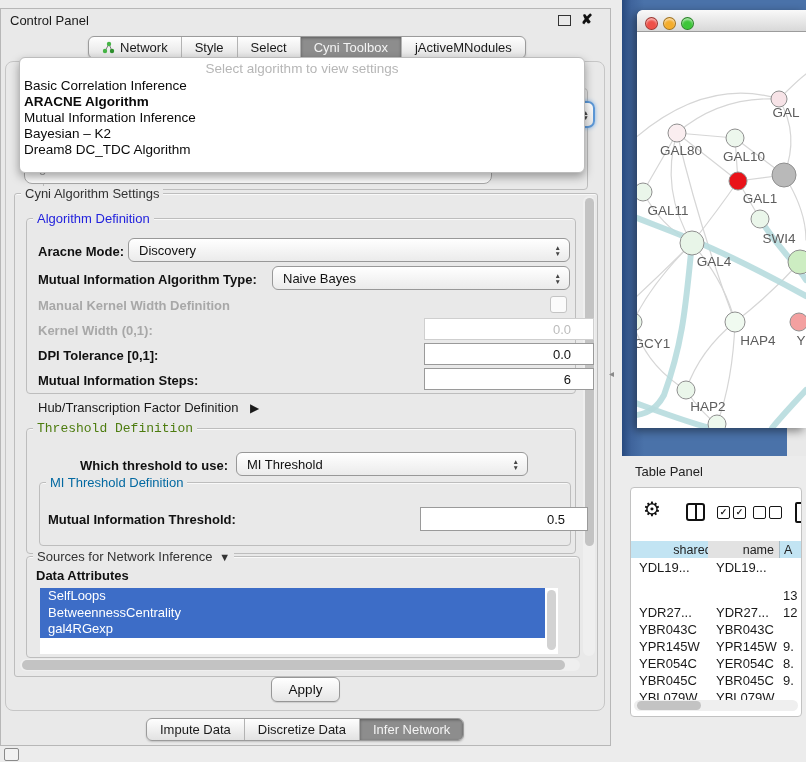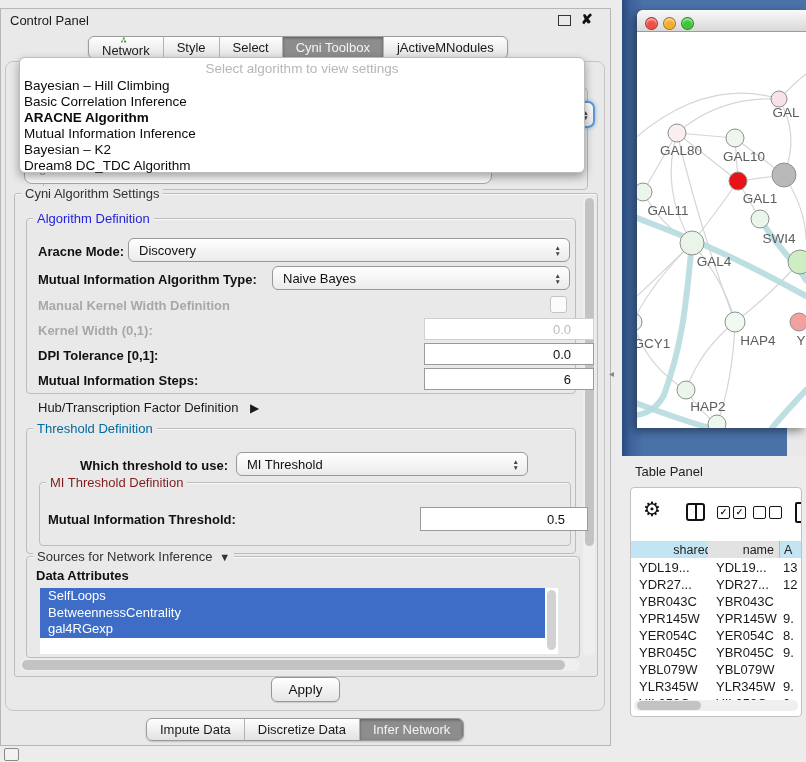--- a/index.html
+++ b/index.html
@@ -23,21 +23,21 @@
   .spin::before{content:"▲";display:block;}
   .spin::after{content:"▼";display:block;}
   .chk{position:absolute;width:15px;height:15px;border:1px solid #c4c4c4;border-radius:3px;background:#fbfbfb;}
   .sb-thumb{position:absolute;background:#c3c3c3;border-radius:5px;}
   .sb-track{position:absolute;background:#efefef;border-radius:6px;}
 
   
   .segwrap{position:absolute;display:flex;border:1px solid #9b9b9b;border-radius:6px;overflow:hidden;
            background:linear-gradient(#fefefe,#e2e2e2);box-shadow:0 1px 2px rgba(0,0,0,.18);}
   .seg{font-size:13px;color:#1a1a1a;display:flex;align-items:center;justify-content:center;
-       padding:0 13px;border-left:1px solid #b3b3b3;height:21px;white-space:nowrap;flex-direction:column;}
+       padding:0 13px;border-left:1px solid #b3b3b3;height:21px;white-space:nowrap;}
   .seg:first-child{border-left:none;}
   .seg.sel{background:#8d8d8d;color:#f4f4f4;box-shadow:inset 0 1px 3px rgba(0,0,0,.35);}
 
   
   .ov{position:absolute;left:19px;top:57px;width:566px;height:116px;background:#fff;border:1px solid #bcbcbc;
       border-radius:6px;box-shadow:0 4px 10px rgba(0,0,0,.35);z-index:6;padding-top:3px;box-sizing:border-box;}
   .ov-prompt{text-align:center;color:#b6b6b6;font-size:13.5px;height:17px;line-height:15px;}
   .ov-item{font-size:13.5px;color:#0a0a0a;padding-left:4px;height:16.1px;line-height:16.1px;white-space:nowrap;}
   .ov-item.sel{font-weight:bold;}
 
@@ -115,21 +115,20 @@
   <div class="abs" style="left:24px;top:152px;width:468px;height:32px;border:1px solid #a8a8a8;border-radius:8px;background:#fcfcfc;
               font-size:13px;color:#9a9a9a;line-height:30px;padding-left:14px;box-sizing:border-box;overflow:hidden;"><span>gal-filtered sif default node</span></div>
   <div class="abs" style="left:573px;top:101px;width:22px;height:27px;border:2px solid #5b97d6;border-radius:7px;
               box-shadow:0 0 4px #7ab0e8;background:linear-gradient(#fff,#e8e8e8);box-sizing:border-box;">
     <span class="spin" style="right:4px;"></span>
   </div>
 
   <div class="ov">
     <div class="ov-prompt">Select algorithm to view settings</div>
     <div id="dropdown-items">
-        <div class="ov-item">Bayesian – Hill Climbing</div>
         <div class="ov-item">Basic Correlation Inference</div>
         <div class="ov-item sel">ARACNE Algorithm</div>
         <div class="ov-item">Mutual Information Inference</div>
         <div class="ov-item">Bayesian – K2</div>
         <div class="ov-item">Dream8 DC_TDC Algorithm</div>
       </div>
   </div>
 
   <div class="grp" style="left:14px;top:193px;width:582px;height:482px;border-radius:3px;">
     <span class="legend">Cyni Algorithm Settings</span>
@@ -165,29 +164,29 @@
 
   <div class="lbl" style="left:38px;top:373px;">Mutual Information Steps:</div>
   <div class="fld" style="left:424px;top:368px;width:146px;">6</div>
 
   <div class="lbl plain" style="left:38px;top:400px;">
     <span>Hub/Transcription Factor Definition</span>
     <span style="margin-left:8px;font-size:12px;">▶</span>
   </div>
 
   <div class="grp" style="left:26px;top:428px;width:548px;height:124px;">
-    <span class="legend" style="color:#0369a1;">Threshold Definition</span>
+    <span class="legend" style="color:#4d7c0f;font-family:Liberation Mono, monospace;">Threshold Definition</span>
   </div>
   <div class="lbl" style="left:80px;top:458px;">Which threshold to use:</div>
   <div class="combo" style="left:236px;top:452px;width:292px;">
     <span>MI Threshold</span>
     <span class="spin"></span>
   </div>
   <div class="grp" style="left:39px;top:482px;width:530px;height:62px;">
-    <span class="legend" style="color:#7f1d1d;">MI Threshold Definition</span>
+    <span class="legend" style="color:#0369a1;">MI Threshold Definition</span>
   </div>
   <div class="lbl" style="left:48px;top:512px;">Mutual Information Threshold:</div>
   <div class="fld" style="left:420px;top:507px;width:144px;height:22px;">0.5</div>
 
   <div class="grp" style="left:26px;top:556px;width:552px;height:100px;">
     <span class="legend">
       <span>Sources for Network Inference</span>
       <span style="font-size:11px;">&nbsp;▼</span>
     </span>
   </div>
@@ -304,21 +303,21 @@
         </div>
       <div class="th-cell" style="left:149px;width:23px;background:#c2e4f3;justify-content:flex-start;padding-left:4px;">
           <span>A</span>
         </div>
     </div>
 
     <div class="abs" id="tp-rows" style="left:0;top:71px;width:172px;height:141px;overflow:hidden;">
         <div style="display: flex;">
           <div class="tr-cell" style="width: 69px; padding-left: 8px;">YDL19...</div>
           <div class="tr-cell" style="width: 64px; padding-left: 8px;">YDL19...</div>
-          <div class="tr-cell" style="width: 20px; padding-left: 3px;">13</div>
+          <div class="tr-cell" style="width: 20px; padding-left: 3px; margin-top: 28px;">13</div>
         </div>
         <div style="display: flex;">
           <div class="tr-cell" style="width: 69px; padding-left: 8px;">YDR27...</div>
           <div class="tr-cell" style="width: 64px; padding-left: 8px;">YDR27...</div>
           <div class="tr-cell" style="width: 20px; padding-left: 3px;">12</div>
         </div>
         <div style="display: flex;">
           <div class="tr-cell" style="width: 69px; padding-left: 8px;">YBR043C</div>
           <div class="tr-cell" style="width: 64px; padding-left: 8px;">YBR043C</div>
           <div class="tr-cell" style="width: 20px; padding-left: 3px;"></div>

